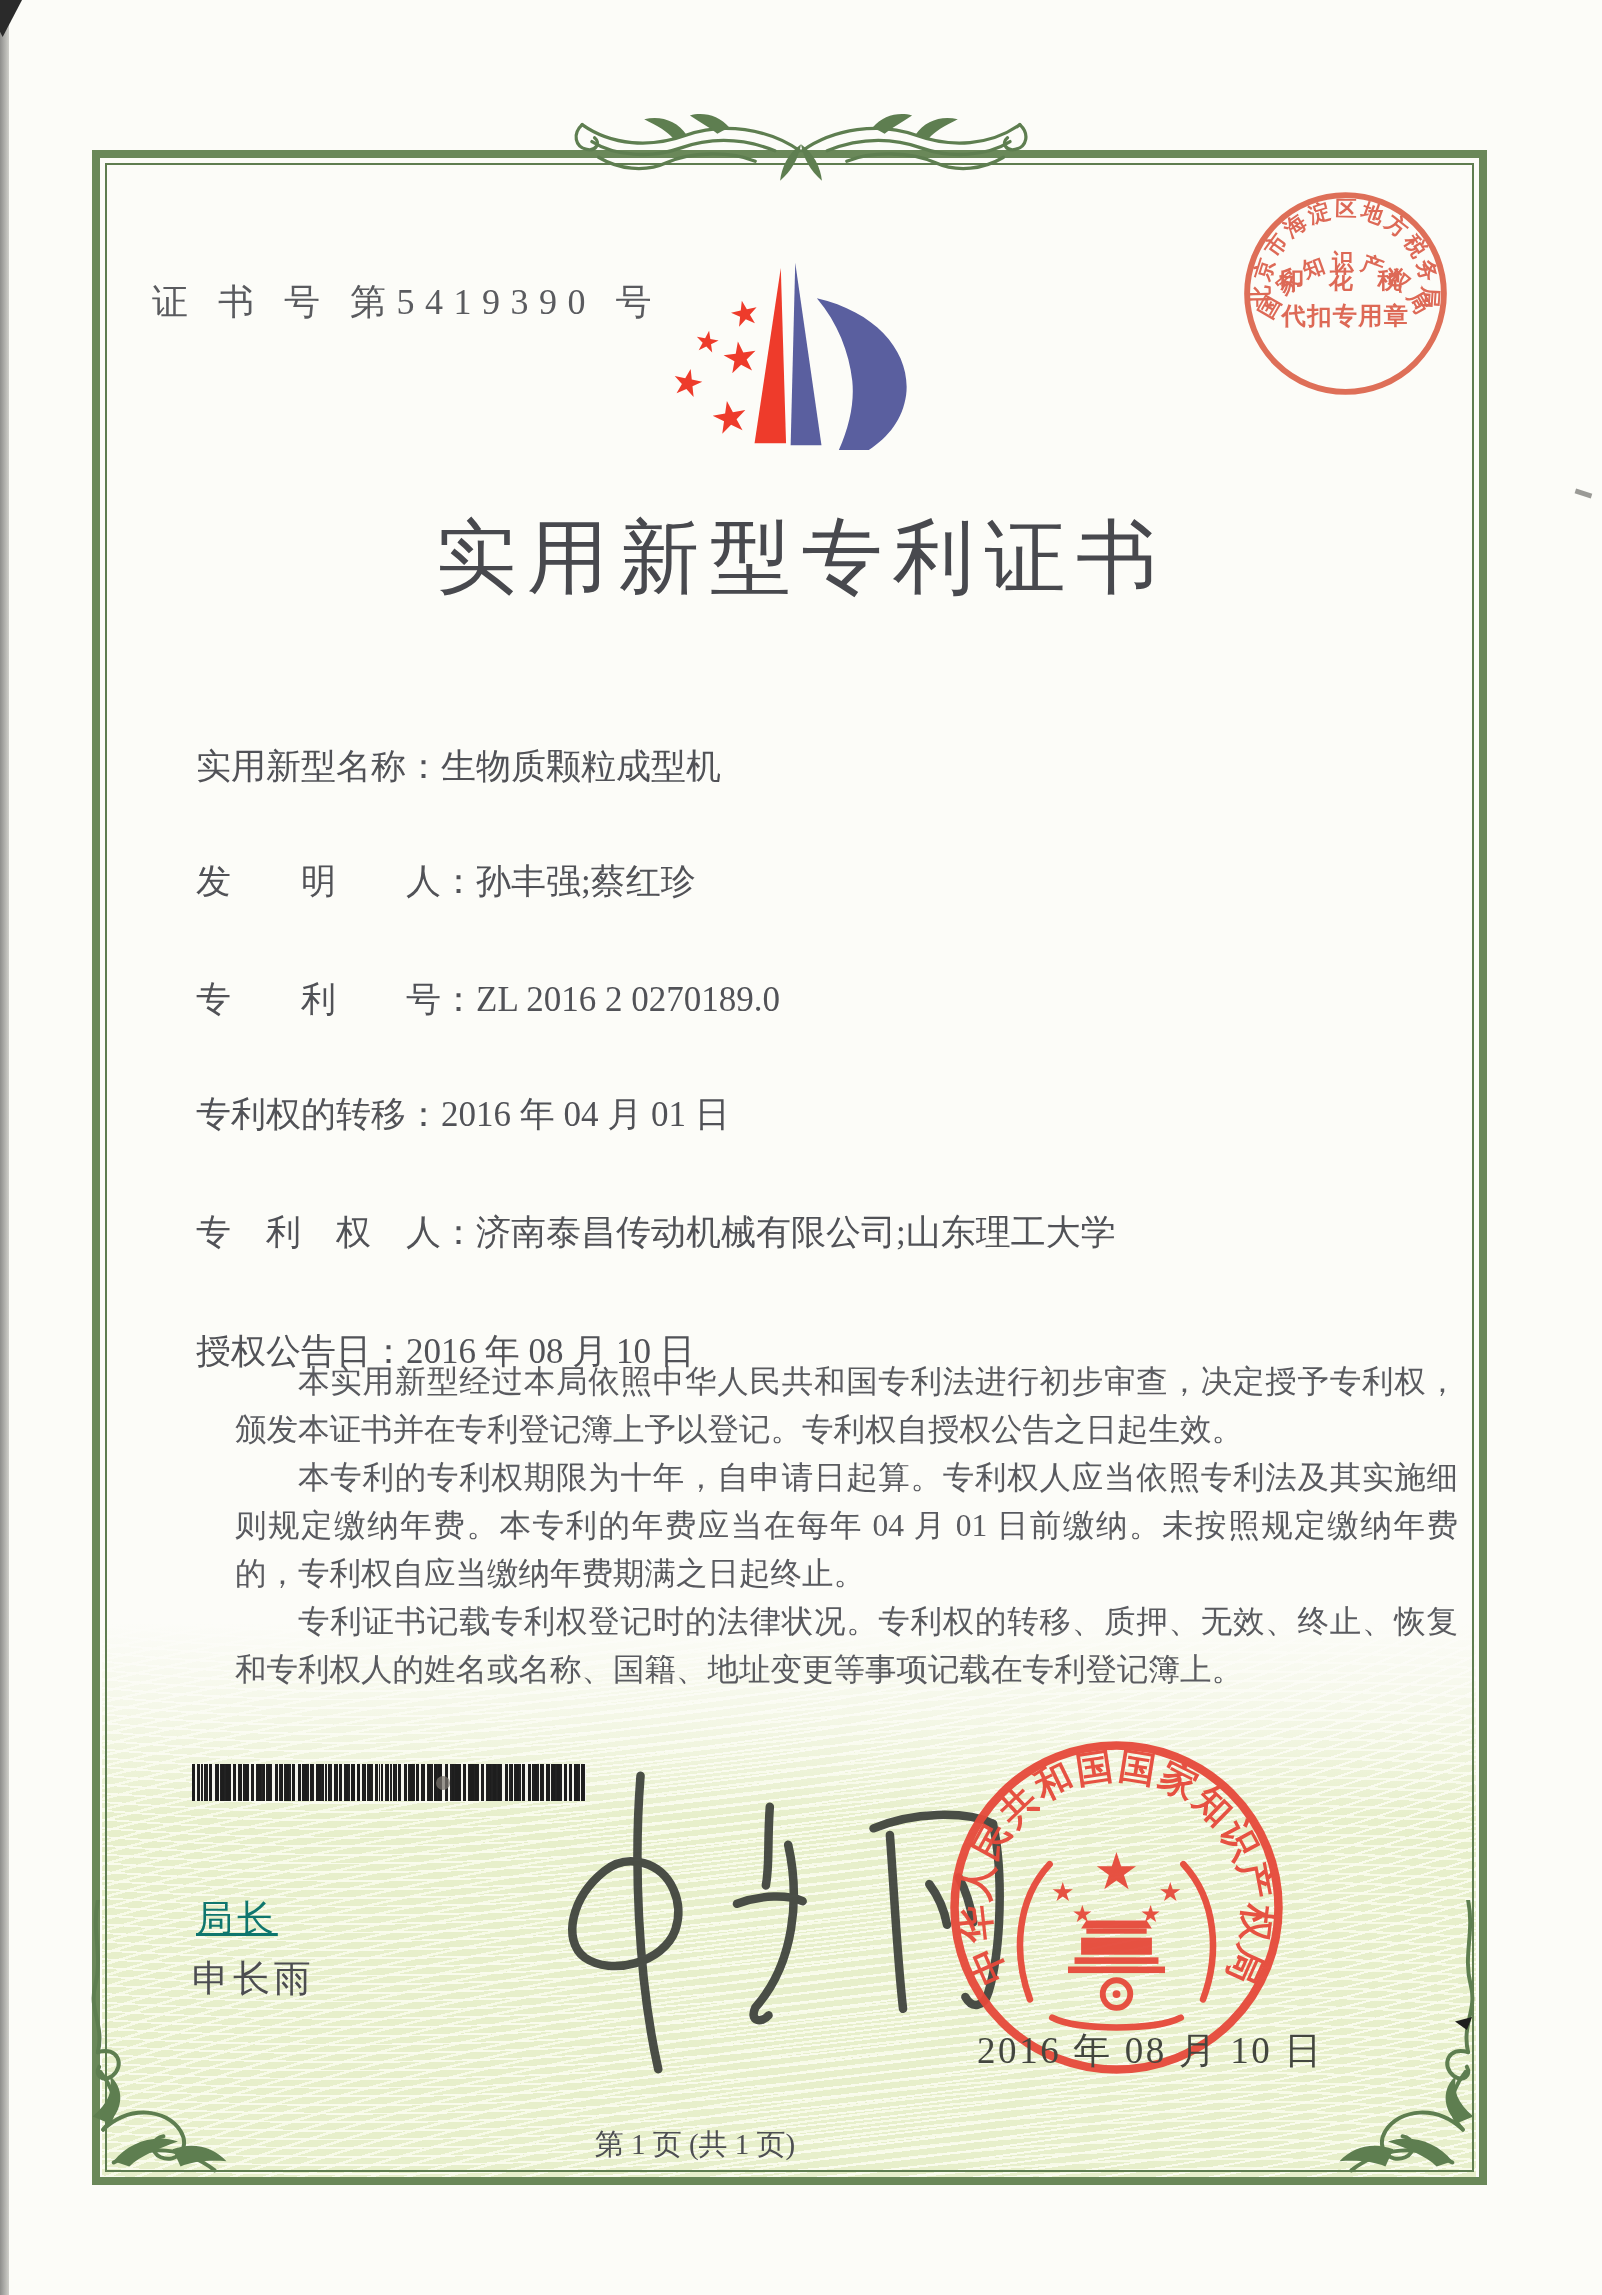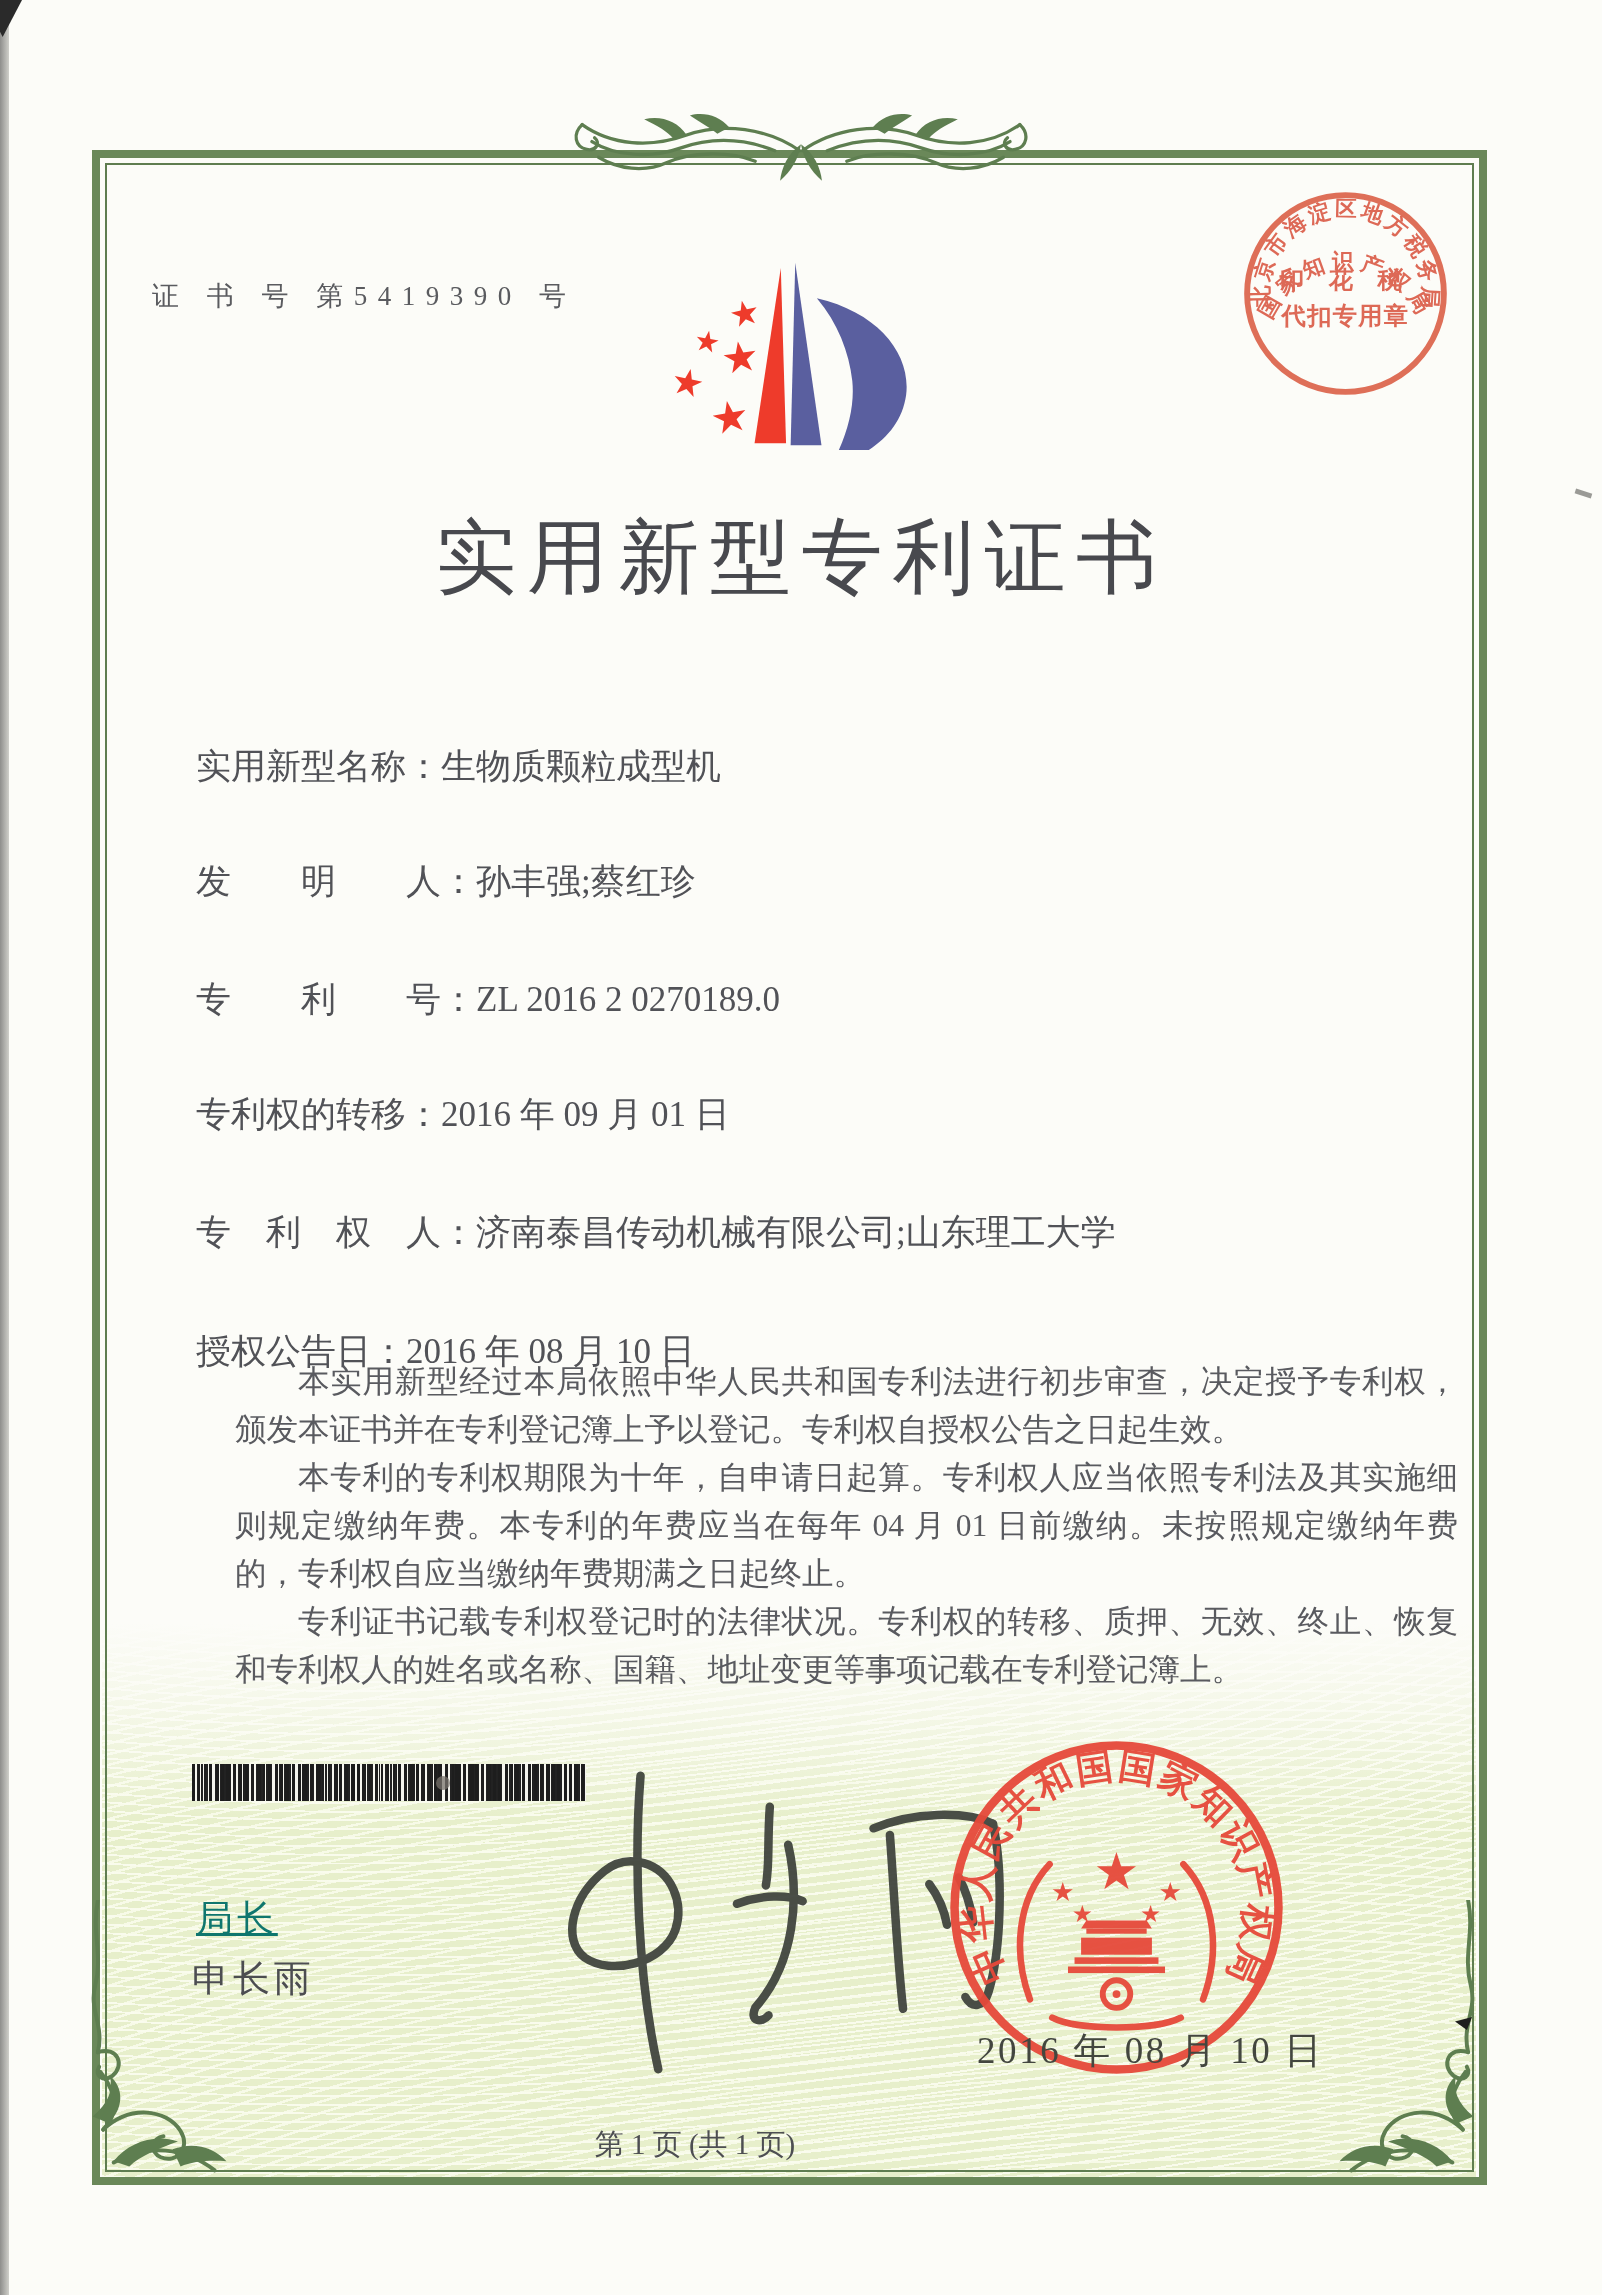--- a/index.html
+++ b/index.html
@@ -27,21 +27,21 @@
   
   .guilloche{position:absolute;left:102px;top:1622px;width:1374px;height:557px;z-index:1;
     background:
       repeating-radial-gradient(ellipse 2101px 985px at 18% -90%, rgba(250,252,238,.95) 0 3.9px, rgba(250,252,238,0) 3.9px 18.4px),
       repeating-radial-gradient(ellipse 2232px 1083px at 82% 215%, rgba(248,251,233,.95) 0 4.6px, rgba(248,251,233,0) 4.6px 19.7px),
       #e7efcb;}
   .guilloche-fade{position:absolute;left:0;top:0;width:100%;height:197px;
       background:linear-gradient(to bottom,#fcfcf8 0%,rgba(252,252,248,.65) 45%,rgba(252,252,248,0) 100%);}
 
   
-  .cert-no{position:absolute;left:152px;top:278px;font-size:27px;letter-spacing:10.5px;color:#5a5b5f;z-index:4;text-align:right;}
+  .cert-no{position:absolute;left:152px;top:278px;font-size:36px;letter-spacing:10.5px;color:#5a5b5f;z-index:4;text-align:right;}
   .doc-title{position:absolute;left:137px;top:504px;width:1329px;text-align:center;z-index:4;
       font-size:81px;font-weight:normal;letter-spacing:10.5px;color:#48494e;}
   .field{position:absolute;left:196px;font-size:35px;color:#515257;z-index:4;white-space:nowrap;margin-top:36px;}
   .f0{top:707px;} .f1{top:822px;} .f2{top:940px;} .f3{top:1055px;} .f4{top:1173px;} .f5{top:1292px;}
   .paras{position:absolute;left:194px;top:1358px;width:1223px;z-index:4;
       font-size:31.5px;line-height:48px;color:#595a5f;text-align:justify;margin-left:41px;}
   .paras p{margin:0;text-indent:2em;}
   .sig-title{position:absolute;left:196px;top:1894px;font-size:37px;letter-spacing:3.9px;color:#0f766e;z-index:4;text-decoration:underline;}
   .sig-name{position:absolute;left:192px;top:1954px;font-size:37px;letter-spacing:3.9px;color:#4c4d51;z-index:4;}
   .seal-date{position:absolute;left:977px;top:2026px;font-size:37px;letter-spacing:2.6px;color:#43463f;z-index:4;}
@@ -160,21 +160,21 @@
     </svg>
   </div>
 
   <div class="cert-no">证 书 号 第5419390 号</div>
 
   <div class="doc-title">实用新型专利证书</div>
 
   <div class="field f0"><span>实用新型名称：</span><span>生物质颗粒成型机</span></div>
   <div class="field f1"><span>发　　明　　人：</span><span>孙丰强;蔡红珍</span></div>
   <div class="field f2"><span>专　　利　　号：</span><span>ZL 2016 2 0270189.0</span></div>
-  <div class="field f3"><span>专利权的转移：</span><span>2016 年 09 月 01 日</span></div>
+  <div class="field f3"><span>专利权的转移：</span><span>2016 年 04 月 01 日</span></div>
   <div class="field f4"><span>专　利　权　人：</span><span>济南泰昌传动机械有限公司;山东理工大学</span></div>
   <div class="field f5"><span>授权公告日：</span><span>2016 年 08 月 10 日</span></div>
 
   <div class="paras">
     <p>本实用新型经过本局依照中华人民共和国专利法进行初步审查，决定授予专利权，颁发本证书并在专利登记簿上予以登记。专利权自授权公告之日起生效。</p>
     <p>本专利的专利权期限为十年，自申请日起算。专利权人应当依照专利法及其实施细则规定缴纳年费。本专利的年费应当在每年 04 月 01 日前缴纳。未按照规定缴纳年费的，专利权自应当缴纳年费期满之日起终止。</p>
     <p>专利证书记载专利权登记时的法律状况。专利权的转移、质押、无效、终止、恢复和专利权人的姓名或名称、国籍、地址变更等事项记载在专利登记簿上。</p>
   </div>
 
   <div class="barcode">

